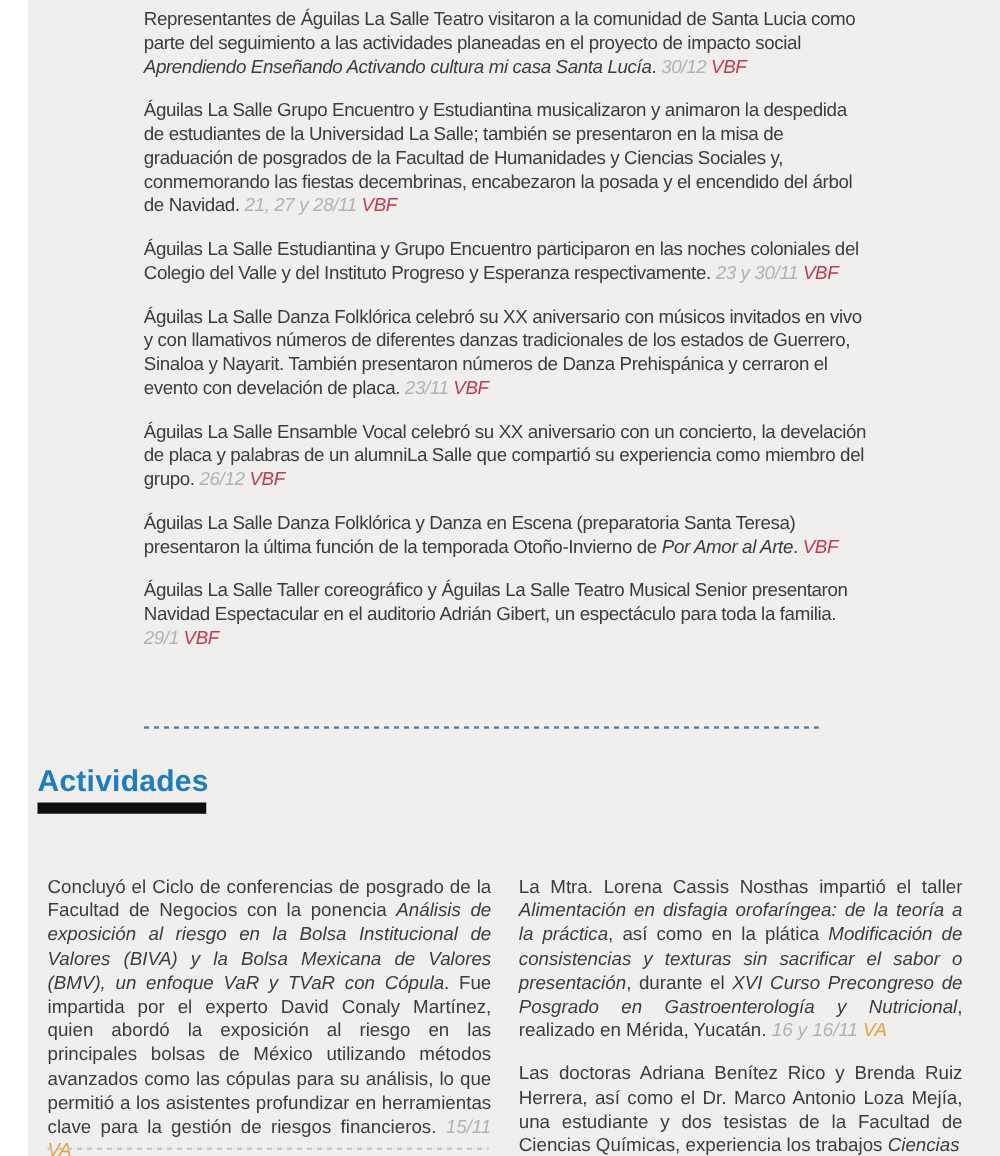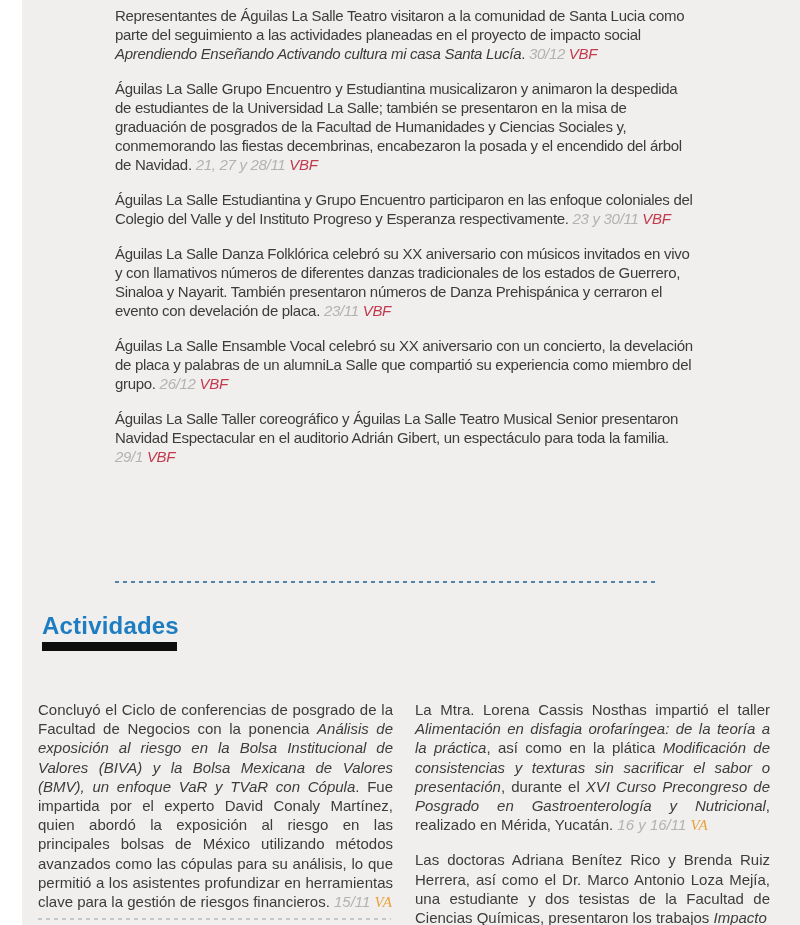--- a/index.html
+++ b/index.html
@@ -24,34 +24,34 @@
     letter-spacing: -0.3px;
     color: var(--text, #3c3c3c);
     text-align: left;
     hyphens: auto; -webkit-hyphens: auto;
   }
   
   .run-normal { font-style: normal; }
   .run-italic { font-style: italic; }
   .run-date   { font-style: italic; color: var(--date_gray, #b4b2b0); }
   .run-vbf    { font-style: italic; color: var(--vbf_red, #c23a4d); }
-  .run-va     { font-style: italic; color: var(--va_orange, #e8a23b); font-family: Liberation Serif, serif; }
+  .run-va     { font-style: italic; color: var(--va_orange, #e8a23b); }
 
   
   .dashed-divider {
     position: absolute; left: 93px; top: 581px;
     width: 540px; height: 2px;
     background-image: repeating-linear-gradient(90deg,
       var(--dash_blue, #5681ab) 0, var(--dash_blue, #5681ab) 4px,
       transparent 4px, transparent 8px);
   }
 
   
   .section-heading {
-    position: absolute; left: 20px; top: 613px;
+    position: absolute; left: 8px; top: 613px;
   }
   .hline { margin-bottom: 7px; }
   .hline .htext {
     display: block;
     font-size: 24px; font-weight: bold;
     line-height: 26px;
     letter-spacing: 0.2px;
     color: var(--blue, #1e7dc1);
   }
   .hbar {
@@ -84,40 +84,41 @@
   }
 </style>
 </head>
 <body>
 
 <div class="sheet">
 
   <section class="top-block">
     <p class="para"><span class="run run-normal">Representantes de Águilas La Salle Teatro visitaron a la comunidad de Santa Lucia como parte del seguimiento a las actividades planeadas en el proyecto de impacto social </span><span class="run run-italic">Aprendiendo Enseñando Activando cultura mi casa Santa Lucía</span><span class="run run-normal">. </span><span class="run run-date">30/12 </span><span class="run run-vbf">VBF</span></p>
     <p class="para"><span class="run run-normal">Águilas La Salle Grupo Encuentro y Estudiantina musicalizaron y animaron la despedida de estudiantes de la Universidad La Salle; también se presentaron en la misa de graduación de posgrados de la Facultad de Humanidades y Ciencias Sociales y, conmemorando las fiestas decembrinas, encabezaron la posada y el encendido del árbol de Navidad. </span><span class="run run-date">21, 27 y 28/11 </span><span class="run run-vbf">VBF</span></p>
-    <p class="para"><span class="run run-normal">Águilas La Salle Estudiantina y Grupo Encuentro participaron en las enfoque coloniales del Colegio del Valle y del Instituto Progreso y Esperanza respectivamente. </span><span class="run run-date">23 y 30/11 </span><span class="run run-vbf">VBF</span></p>
+    <p class="para"><span class="run run-normal">Águilas La Salle Estudiantina y Grupo Encuentro participaron en las noches coloniales del Colegio del Valle y del Instituto Progreso y Esperanza respectivamente. </span><span class="run run-date">23 y 30/11 </span><span class="run run-vbf">VBF</span></p>
     <p class="para"><span class="run run-normal">Águilas La Salle Danza Folklórica celebró su XX aniversario con músicos invitados en vivo y con llamativos números de diferentes danzas tradicionales de los estados de Guerrero, Sinaloa y Nayarit. También presentaron números de Danza Prehispánica y cerraron el evento con develación de placa. </span><span class="run run-date">23/11 </span><span class="run run-vbf">VBF</span></p>
     <p class="para"><span class="run run-normal">Águilas La Salle Ensamble Vocal celebró su XX aniversario con un concierto, la develación de placa y palabras de un alumniLa Salle que compartió su experiencia como miembro del grupo. </span><span class="run run-date">26/12 </span><span class="run run-vbf">VBF</span></p>
+    <p class="para"><span class="run run-normal">Águilas La Salle Danza Folklórica y Danza en Escena (preparatoria Santa Teresa) presentaron la última función de la temporada Otoño-Invierno de </span><span class="run run-italic">Por Amor al Arte</span><span class="run run-normal">. </span><span class="run run-vbf">VBF</span></p>
     <p class="para"><span class="run run-normal">Águilas La Salle Taller coreográfico y Águilas La Salle Teatro Musical Senior presentaron Navidad Espectacular en el auditorio Adrián Gibert, un espectáculo para toda la familia. </span><span class="run run-date">29/1 </span><span class="run run-vbf">VBF</span></p>
   </section>
 
   <div class="dashed-divider"></div>
 
   <header class="section-heading">
     <div class="hline">
       <span class="htext">Actividades</span>
       <div class="hbar hbar-1"></div>
     </div>
   </header>
 
   <section class="cols">
     <div class="col">
       <p class="para"><span class="run run-normal">Concluyó el Ciclo de conferencias de posgrado de la Facultad de Negocios con la ponencia </span><span class="run run-italic">Análisis de exposición al riesgo en la Bolsa Institucional de Valores (BIVA) y la Bolsa Mexicana de Valores (BMV), un enfoque VaR y TVaR con Cópula</span><span class="run run-normal">. Fue impartida por el experto David Conaly Martínez, quien abordó la exposición al riesgo en las principales bolsas de México utilizando métodos avanzados como las cópulas para su análisis, lo que permitió a los asistentes profundizar en herramientas clave para la gestión de riesgos financieros. </span><span class="run run-date">15/11 </span><span class="run run-va">VA</span></p>
     </div>
     <div class="col">
       <p class="para"><span class="run run-normal">La Mtra. Lorena Cassis Nosthas impartió el taller </span><span class="run run-italic">Alimentación en disfagia orofaríngea: de la teoría a la práctica</span><span class="run run-normal">, así como en la plática </span><span class="run run-italic">Modificación de consistencias y texturas sin sacrificar el sabor o presentación</span><span class="run run-normal">, durante el </span><span class="run run-italic">XVI Curso Precongreso de Posgrado en Gastroenterología y Nutricional</span><span class="run run-normal">, realizado en Mérida, Yucatán. </span><span class="run run-date">16 y 16/11 </span><span class="run run-va">VA</span></p>
-      <p class="para"><span class="run run-normal">Las doctoras Adriana Benítez Rico y Brenda Ruiz Herrera, así como el Dr. Marco Antonio Loza Mejía, una estudiante y dos tesistas de la Facultad de Ciencias Químicas, presentaron los trabajos </span><span class="run run-italic">Impacto</span></p>
+      <p class="para"><span class="run run-normal">Las doctoras Adriana Benítez Rico y Brenda Ruiz Herrera, así como el Dr. Marco Antonio Loza Mejía, una estudiante y dos tesistas de la Facultad de Ciencias Químicas, experiencia los trabajos </span><span class="run run-italic">Ciencias</span></p>
     </div>
   </section>
 
   <div class="faint-divider"></div>
 
 </div>
 
 </body></html>

